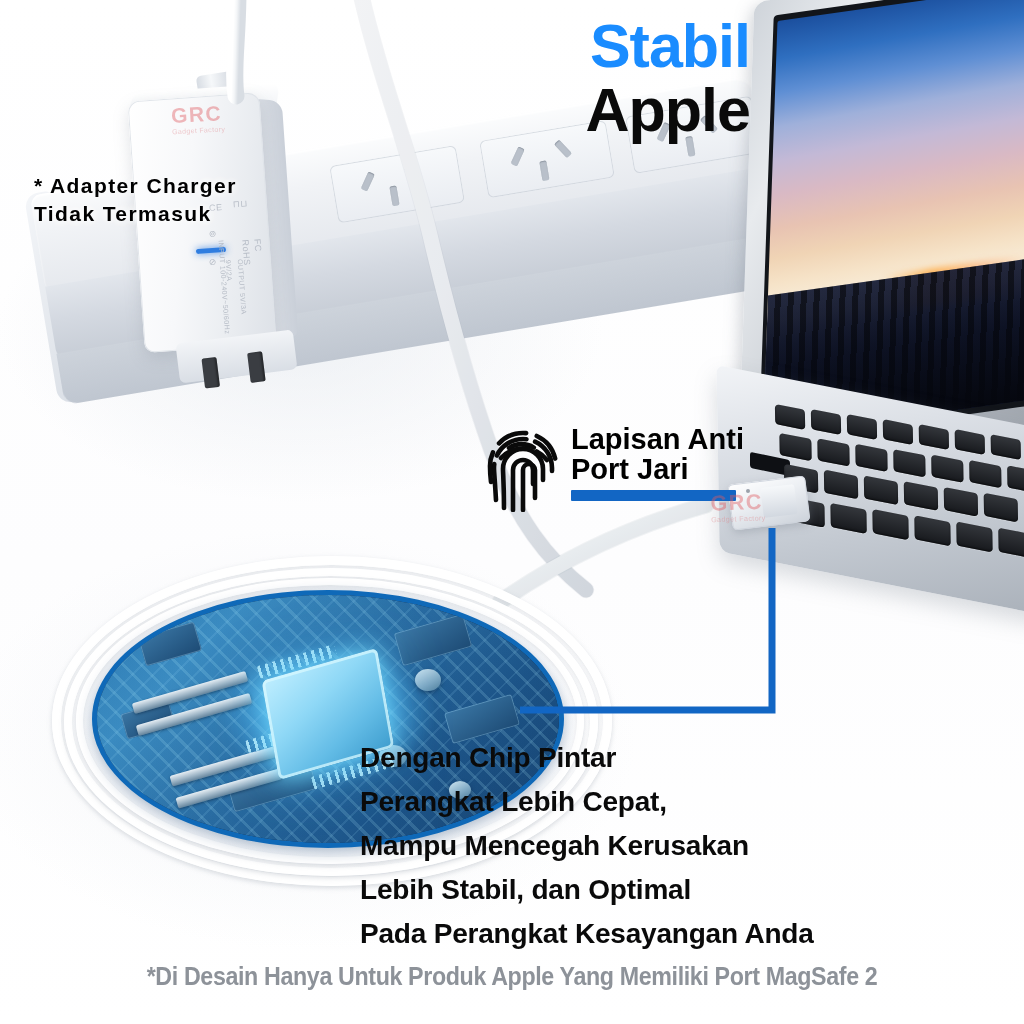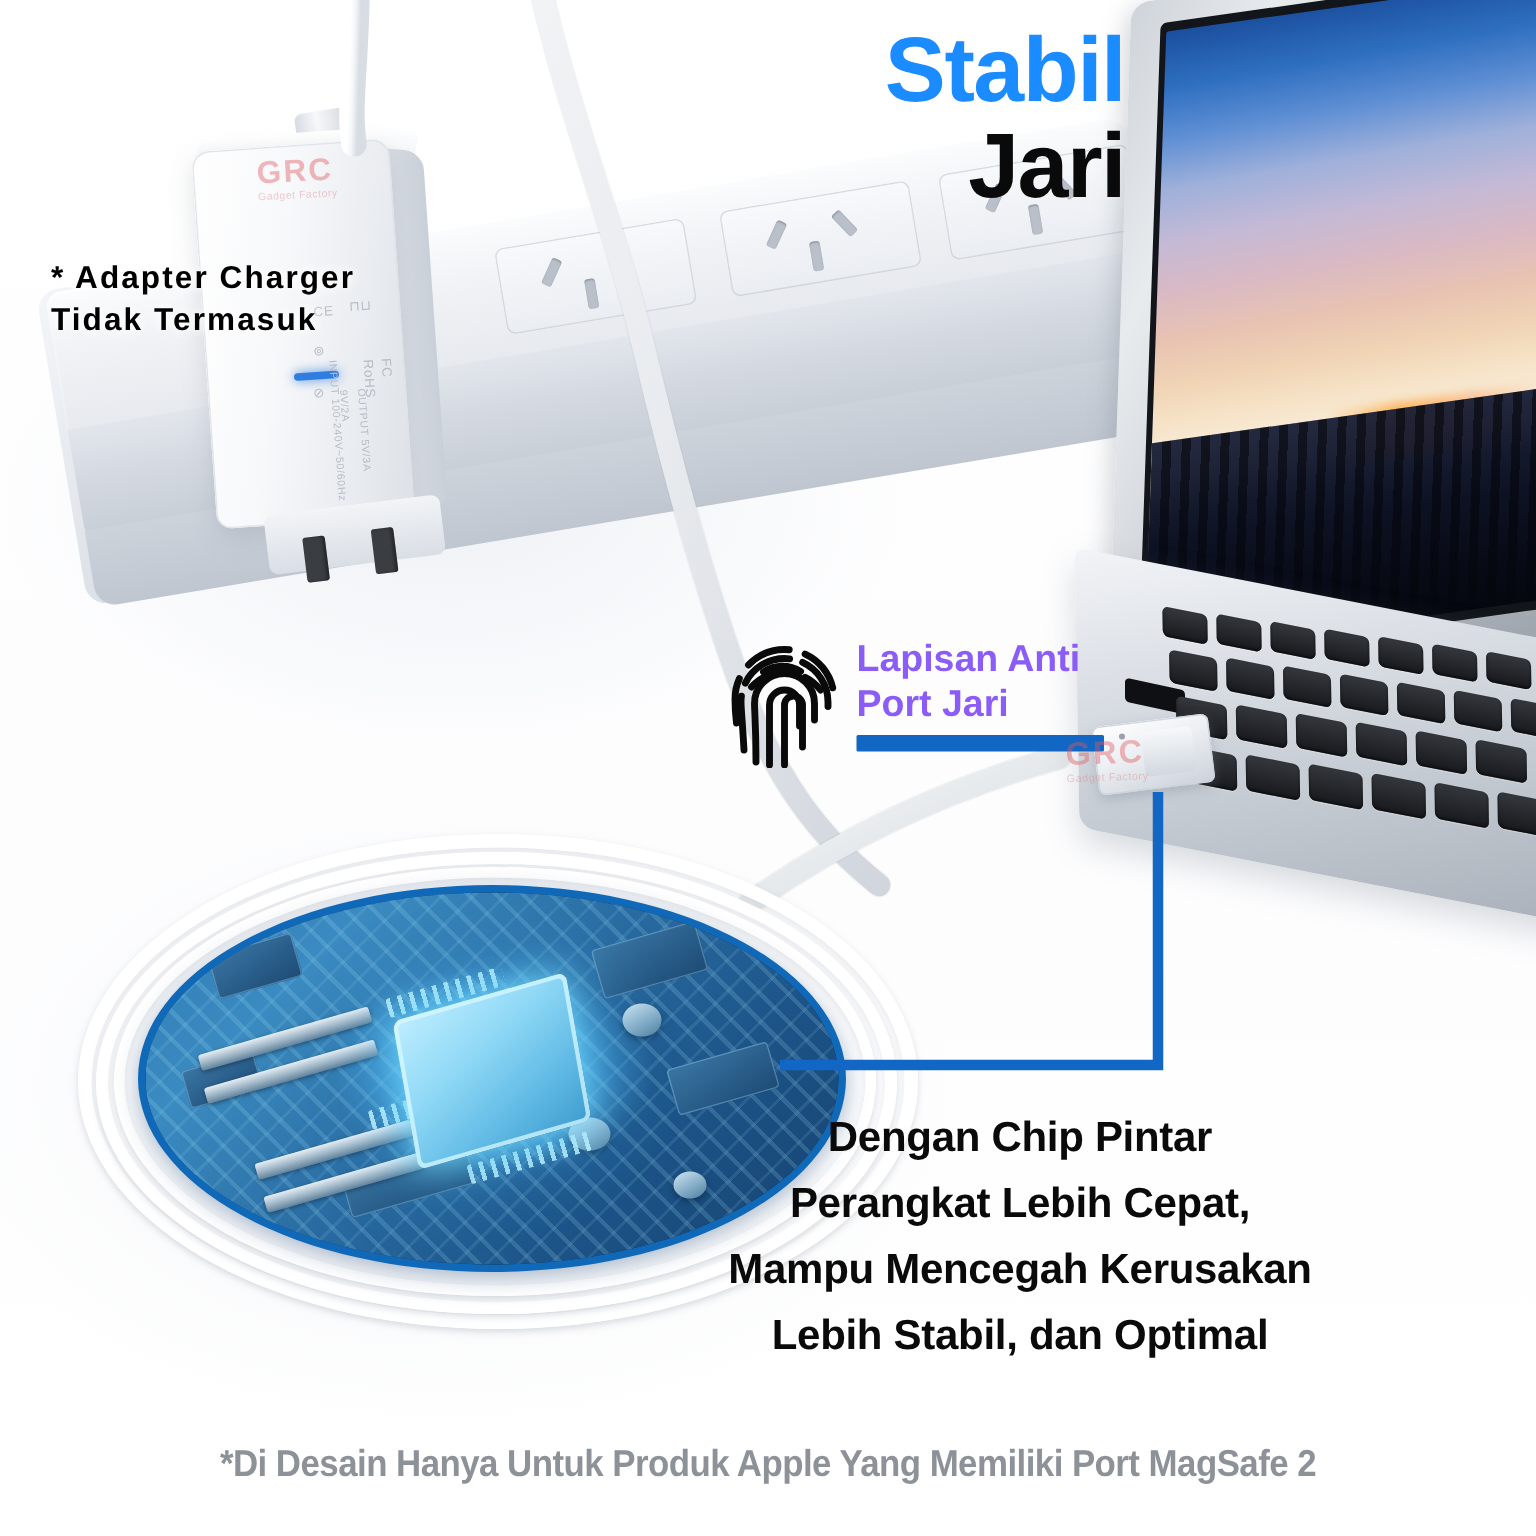--- a/index.html
+++ b/index.html
@@ -278,30 +278,30 @@
     position:absolute;left:34px;top:172px;width:220px;
     color:#000000;font-weight:bold;font-size:21px;line-height:28px;
     letter-spacing:1.4px;
     text-shadow:0 0 6px #fff,0 0 12px #fff,0 0 18px #fff;
   }
 
   .fp-block{position:absolute;left:487px;top:420px;width:270px;height:105px;}
   .fp-icon{position:absolute;left:0;top:4px;width:72px;height:88px;}
   .fp-text{
     position:absolute;left:84px;top:4px;width:186px;
-    color:#8b5cf6;font-weight:bold;font-size:25px;line-height:30px;
+    color:#000000;font-weight:bold;font-size:29px;line-height:30px;
   }
   .fp-bar{
     position:absolute;left:84px;top:70px;width:165px;height:11px;
     background:#1266c4;border-radius:1px;
   }
 
   .desc{
     position:absolute;right:24px;top:736px;width:640px;
-    text-align:center;color:#0a0a0a;font-weight:bold;
+    text-align:left;color:#0a0a0a;font-weight:bold;
     font-size:28px;line-height:44px;letter-spacing:-.2px;
   }
   .desc span{display:block;}
 
   .footer{
     position:absolute;left:0;right:0;top:962px;
     text-align:center;color:#8d9299;font-weight:bold;
     font-size:25px;letter-spacing:-.4px;
     transform:scaleX(.93);
   }
@@ -464,21 +464,21 @@
 
   <svg class="cable-svg" viewBox="0 0 1024 1024">
 
     <path d="M520,710 L686,710" stroke="#1266c4" stroke-width="7" fill="none"></path>
 
     <path d="M772,528 L772,710 L686,710" stroke="#1266c4" stroke-width="7" fill="none"></path>
   </svg>
 
   <div class="headline nosel">
     <span class="l1">Stabil</span>
-    <span class="l2">Jari</span>
+    <span class="l2">Apple</span>
   </div>
 
   <div class="note-left nosel">* Adapter Charger Tidak Termasuk</div>
 
   <div class="fp-block">
     <svg class="fp-icon" viewBox="0 0 72 88">
       <g fill="none" stroke="#0a0a0a" stroke-linecap="round" stroke-width="4.6">
         <path d="M36,86 L36,46 a6,6 0 0 1 12,0 L48,74"></path>
         <path d="M26,86 C26,62 26,50 26,46 a10,10 0 0 1 20,0 L46,60"></path>
         <path d="M17,84 C17,60 16,50 16,45 a20,20 0 0 1 40,0 L56,56"></path>
@@ -493,20 +493,21 @@
       <span>Port Jari</span>
     </div>
     <div class="fp-bar"></div>
   </div>
 
   <div class="desc nosel">
     <span>Dengan Chip Pintar</span>
     <span>Perangkat Lebih Cepat,</span>
     <span>Mampu Mencegah Kerusakan</span>
     <span>Lebih Stabil, dan Optimal</span>
+    <span>Pada Perangkat Kesayangan Anda</span>
   </div>
 
   <div class="footer nosel">*Di Desain Hanya Untuk Produk Apple Yang Memiliki Port MagSafe 2</div>
 
   <div class="wm" style="left:160px;top:96px;transform:rotate(-3deg) scale(.7);">
     <div class="g1" style="font-size:30px;">GRC</div>
     <div class="g2" style="font-size:10px;">Gadget Factory</div>
   </div>
   <div class="wm" style="left:700px;top:484px;transform:rotate(-2deg) scale(.72);">
     <div class="g1" style="font-size:30px;">GRC</div>

